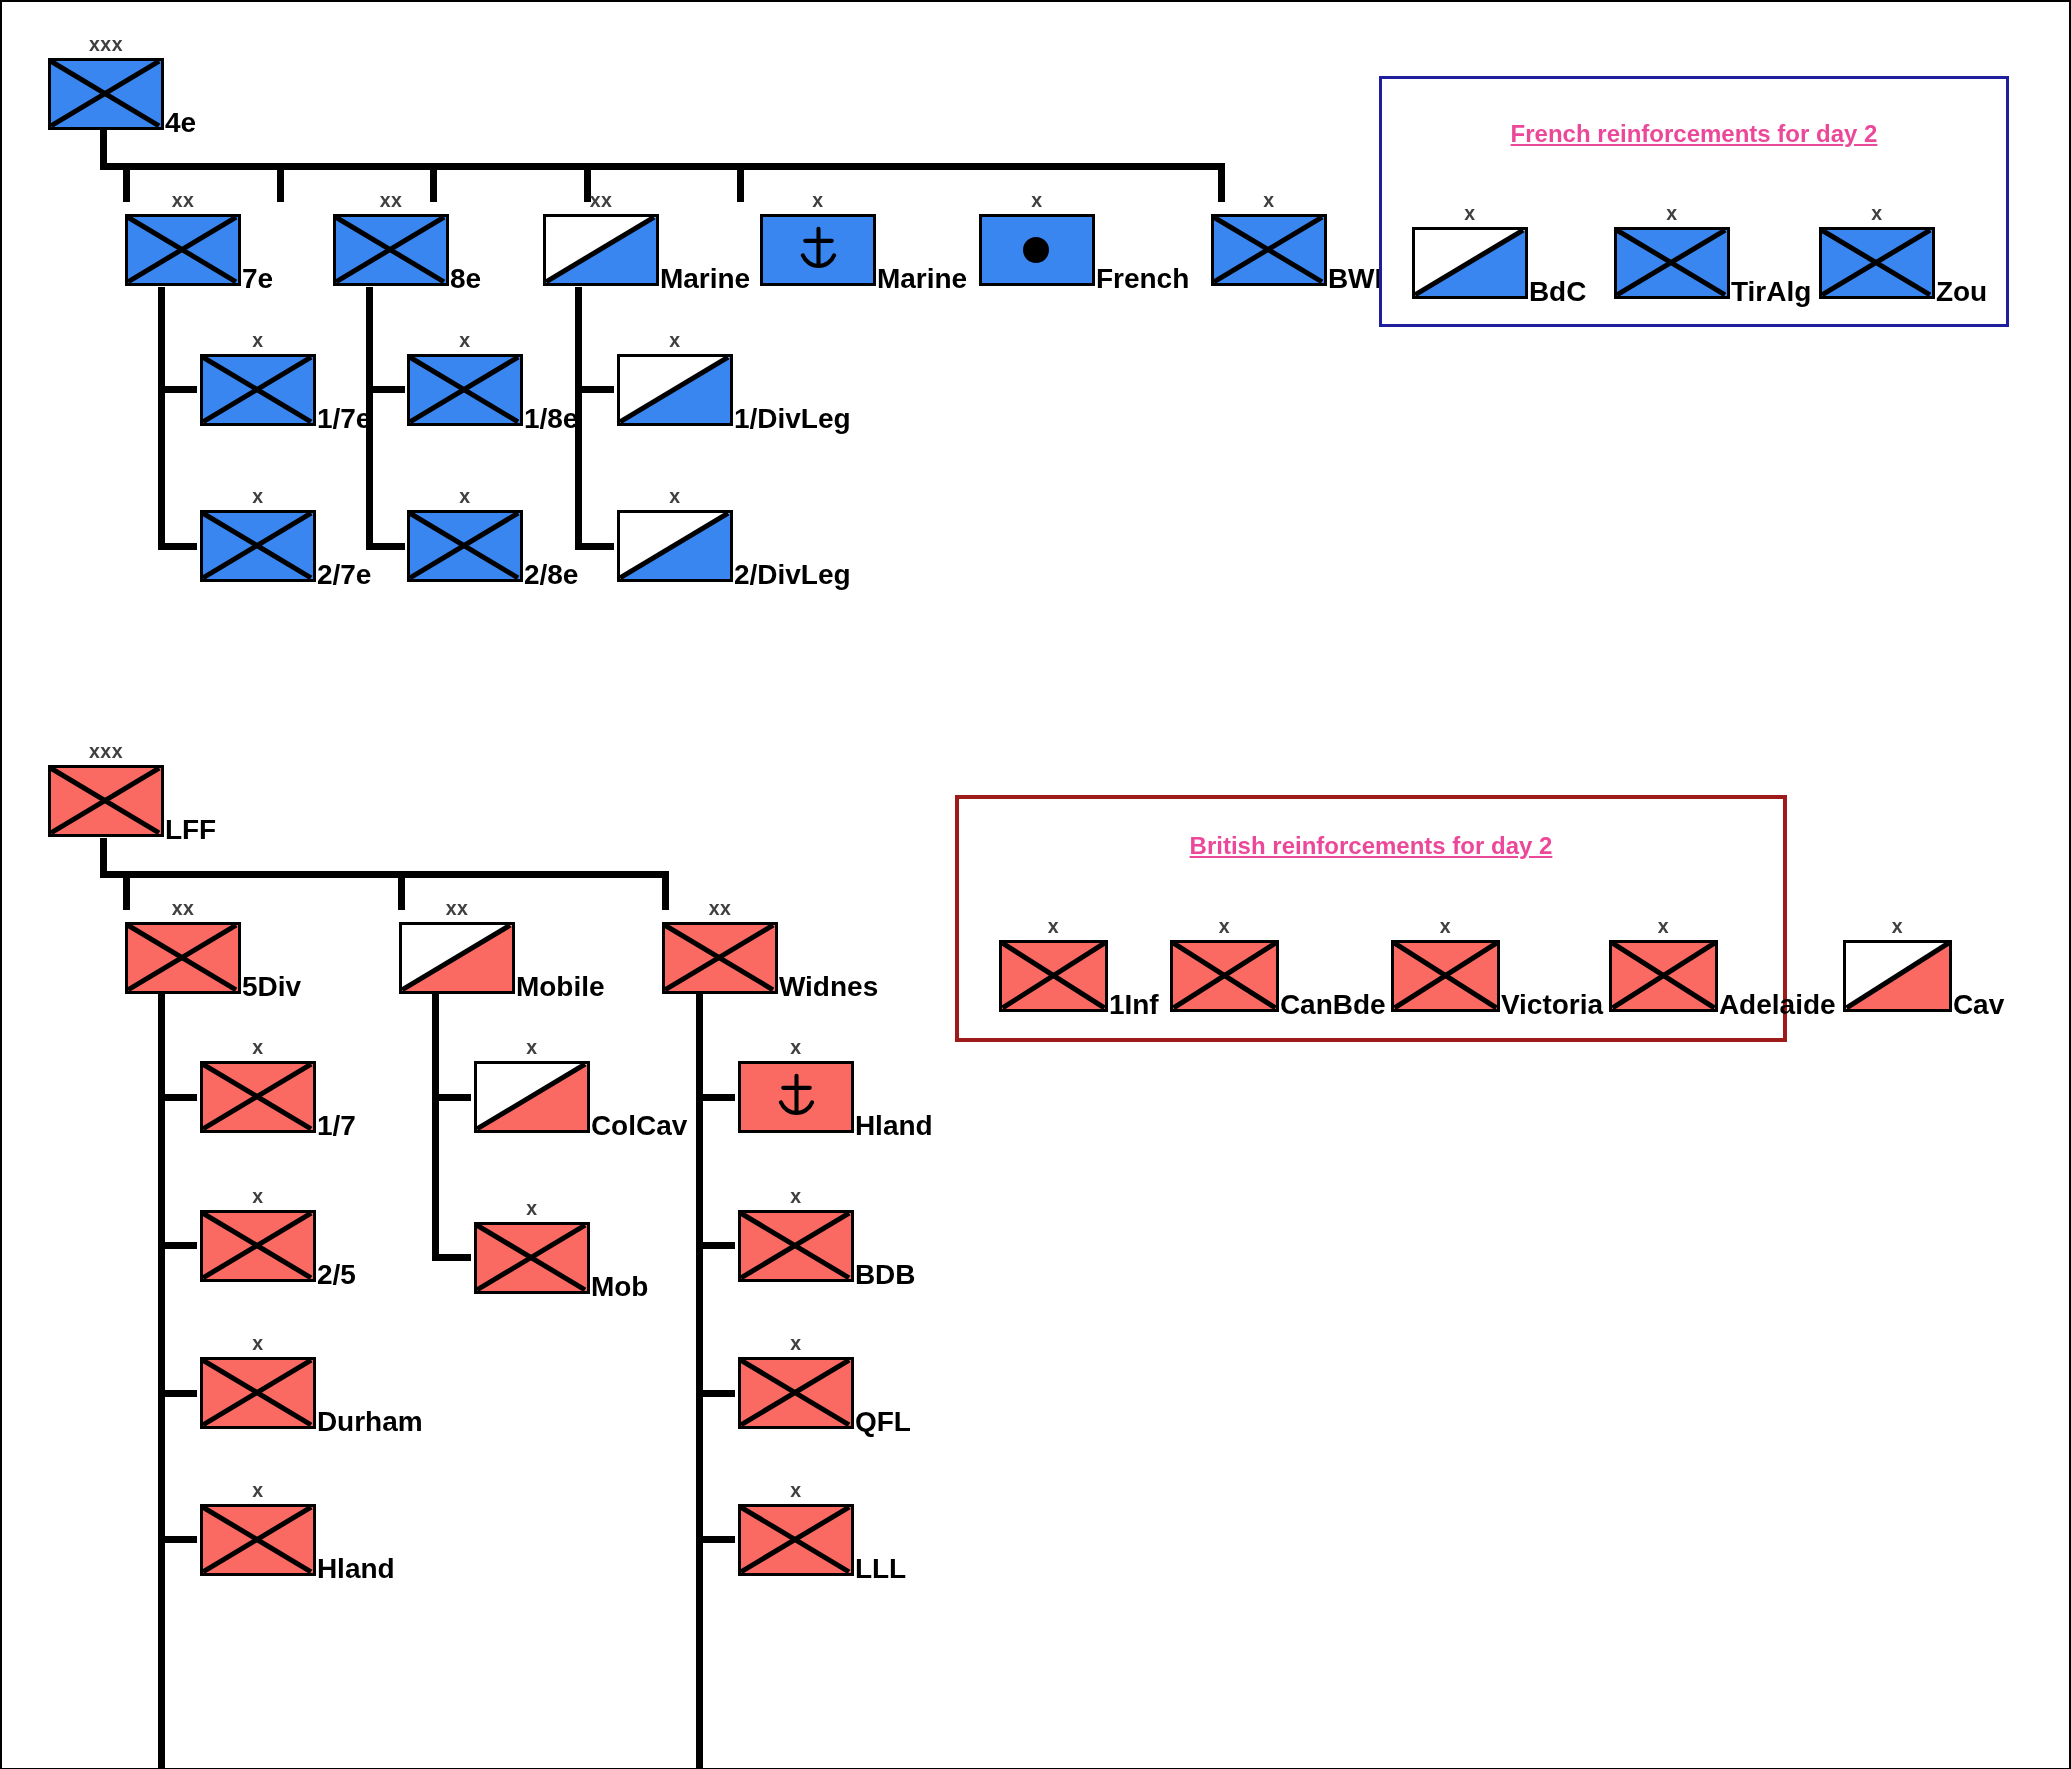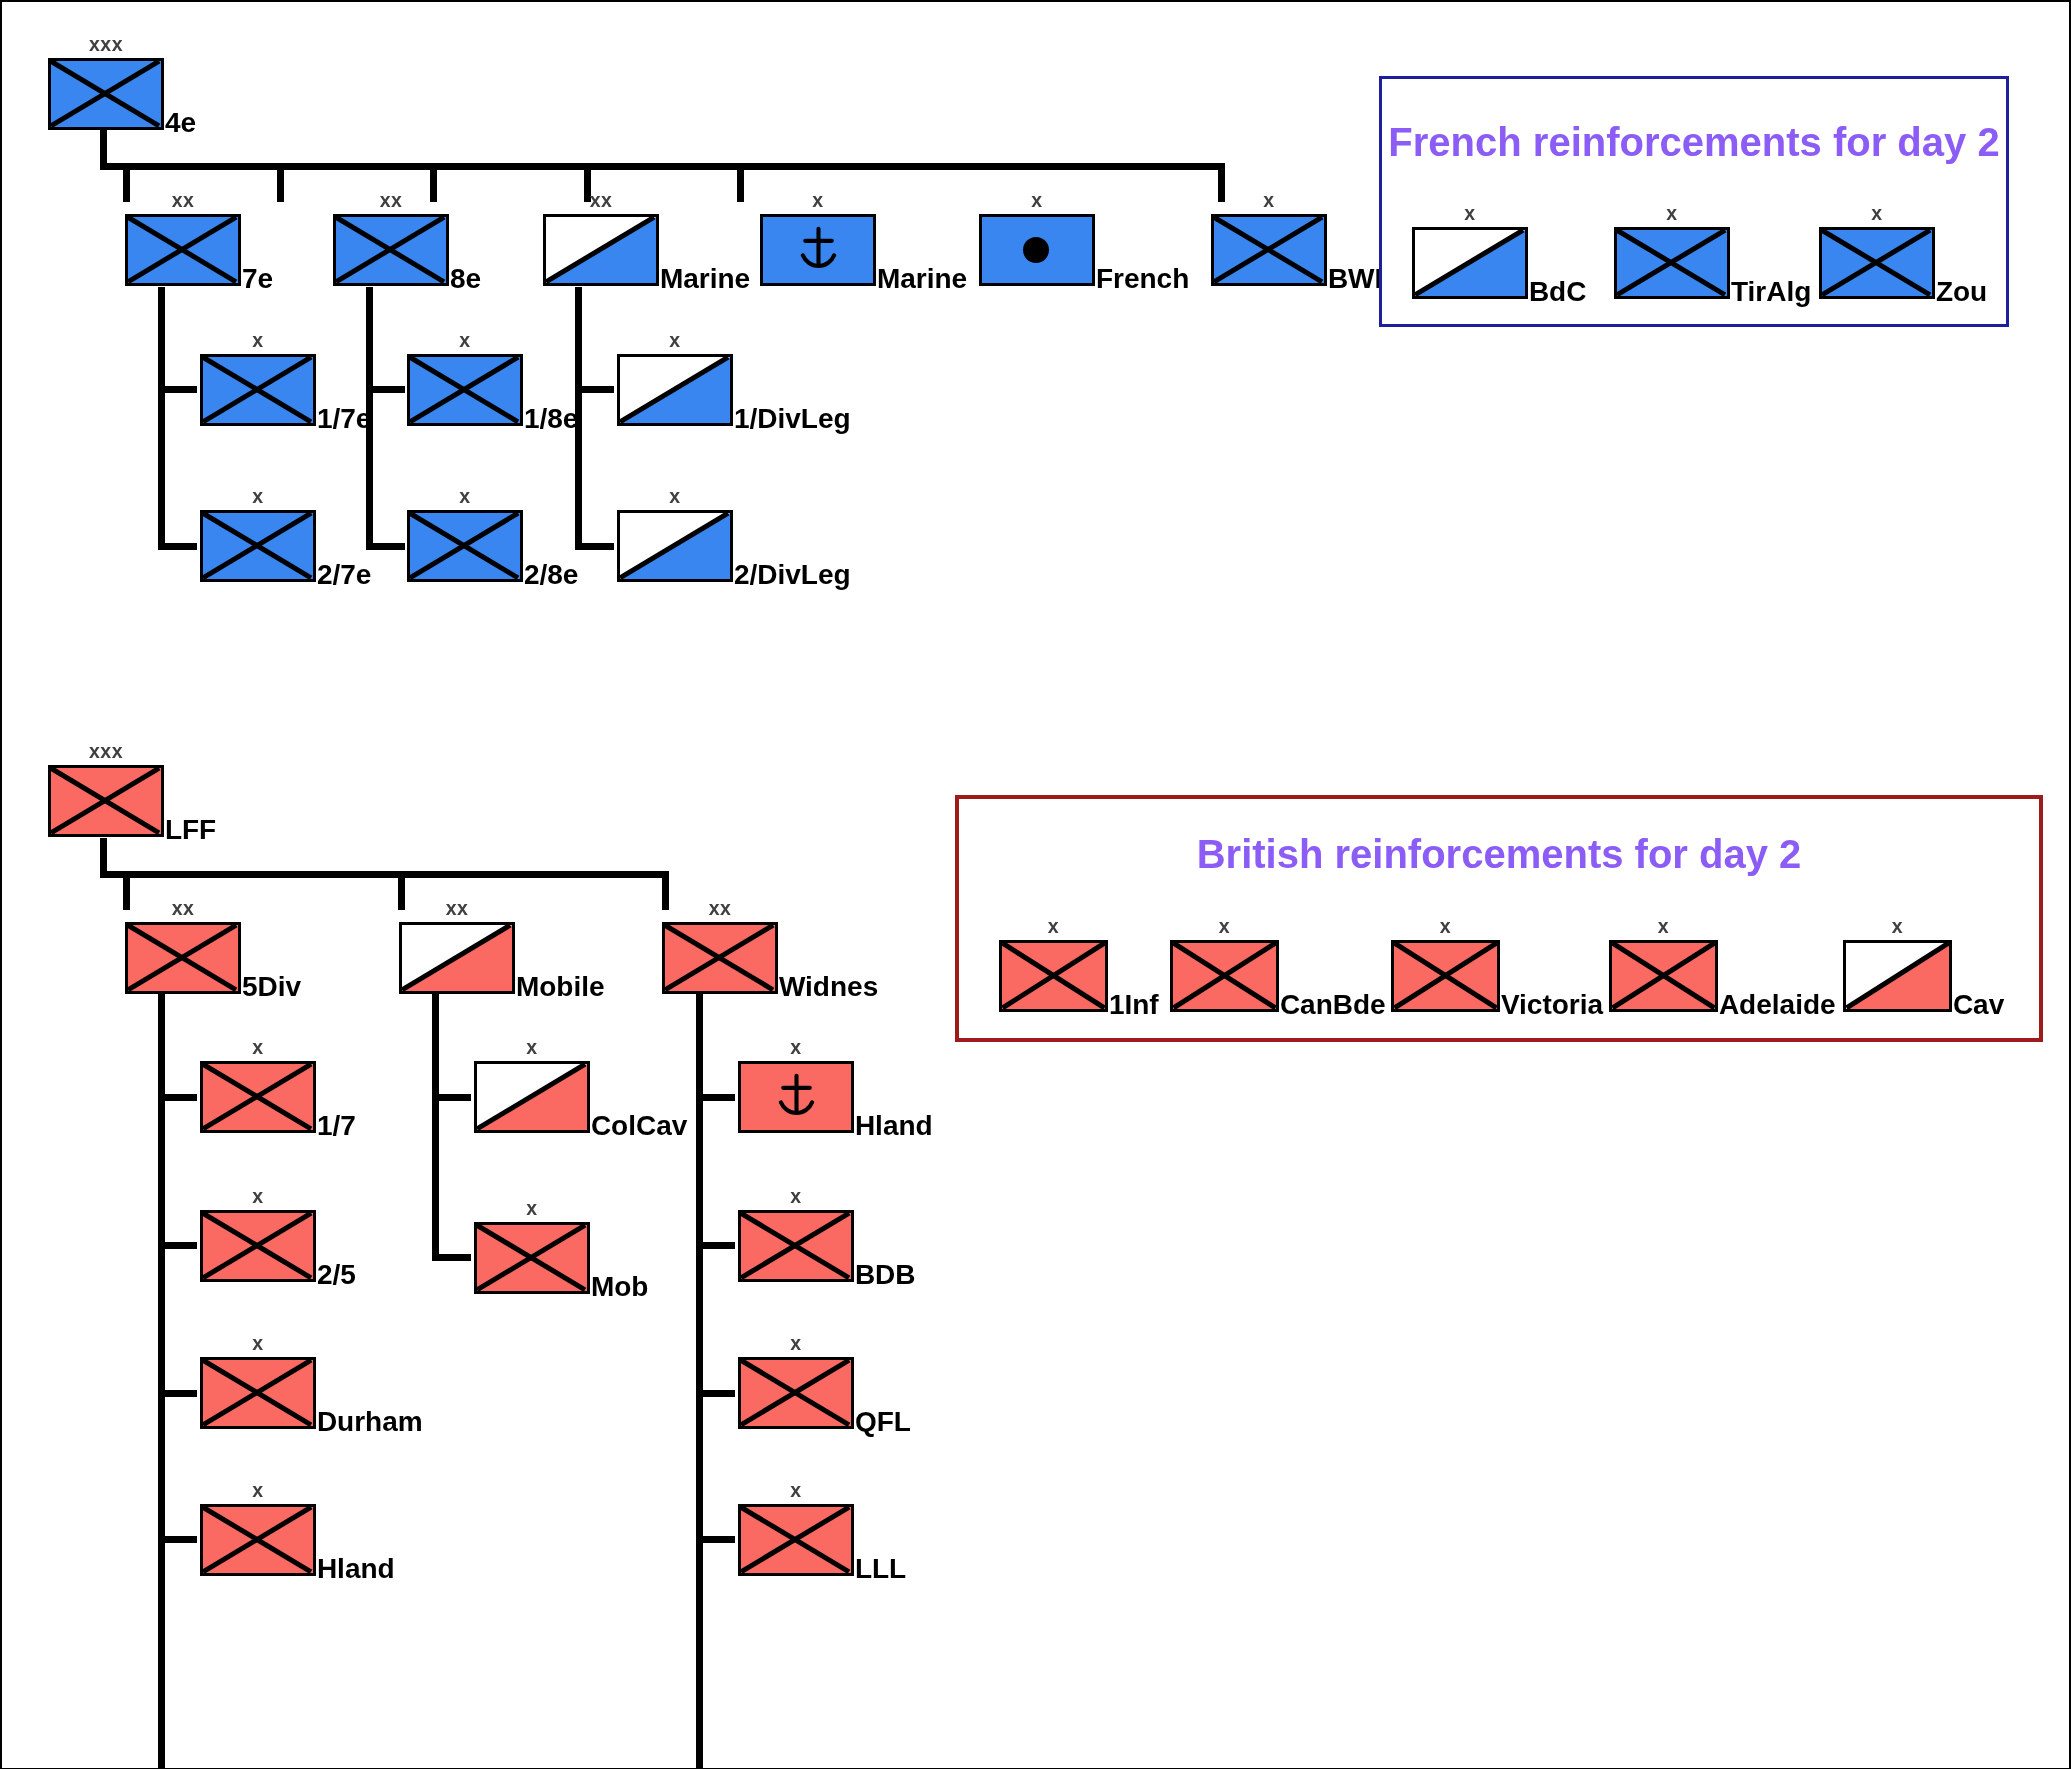--- a/index.html
+++ b/index.html
@@ -82,23 +82,24 @@
   .reinf-box {
     position: absolute;
     box-sizing: border-box;
     background: #ffffff;
   }
   .reinf-title {
     position: absolute;
     left: 0; right: 0;
     text-align: center;
     font-weight: bold;
-    font-size: 40px;
-    color: #8b5cf6;
+    font-size: 24px;
+    color: #ec4899;
     white-space: nowrap;
+    text-decoration: underline;
   }
   .structure-note {
     position: absolute;
     box-sizing: border-box;
     padding: 18.6px 24px;
     font-weight: bold;
     font-size: 32px;
     line-height: 1.32;
     color: #000000;
     white-space: pre-line;
@@ -431,21 +432,21 @@
   <div class="unit" style="left:736px; top:1502px; width:116px; height:72px;">
       <div class="echelon">x</div>
       <div class="symbolbox">
         <div class="fillpane" style="background: rgb(250, 106, 99);"></div>
         <div class="lineX" style="width: 126px; height: 4.6px; left: -9px; top: 30px; transform: rotate(-30.8917deg);"></div>
         <div class="lineY" style="width: 126px; height: 4.6px; left: -9px; top: 30px; transform: rotate(30.8917deg);"></div>
       </div>
       <div class="label">LLL</div>
     </div>
 
-  <div class="reinf-box" style="left:953px; top:793px; width:1088px; height:247px; border:4.6px solid #9e1b1b;">
+  <div class="reinf-box" style="left:953px; top:793px; width:832px; height:247px; border:4.6px solid #9e1b1b;">
     <div class="reinf-title" style="top:33px;">British reinforcements for day 2</div>
     <div class="unit" style="left:40px; top:141px; width:109px; height:72px;">
         <div class="echelon">x</div>
         <div class="symbolbox">
           <div class="fillpane" style="background: rgb(250, 106, 99);"></div>
           <div class="lineX" style="width: 121px; height: 4.6px; left: -9.5px; top: 30px; transform: rotate(-32.4712deg);"></div>
           <div class="lineY" style="width: 121px; height: 4.6px; left: -9.5px; top: 30px; transform: rotate(32.4712deg);"></div>
         </div>
         <div class="label">1Inf</div>
       </div>

